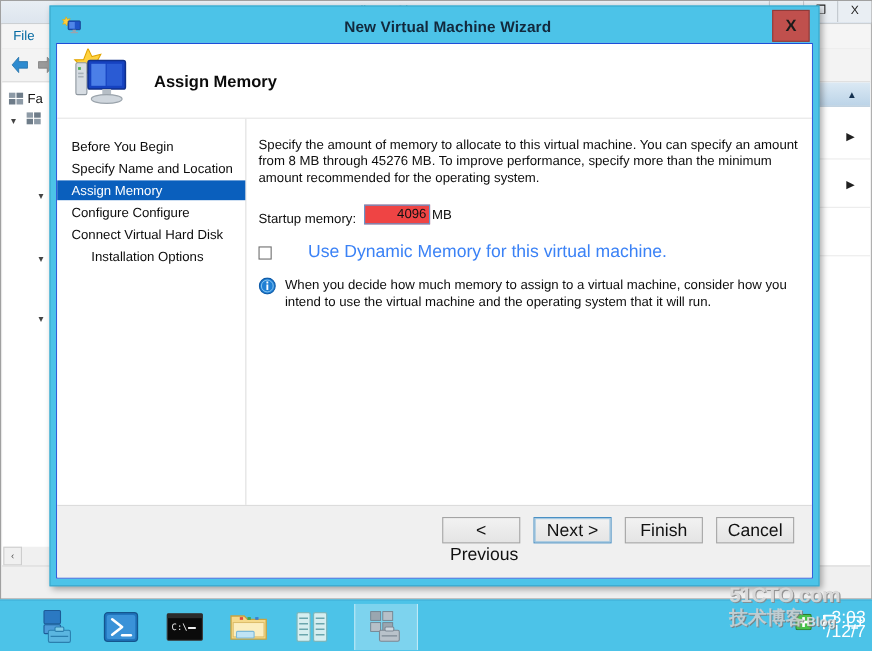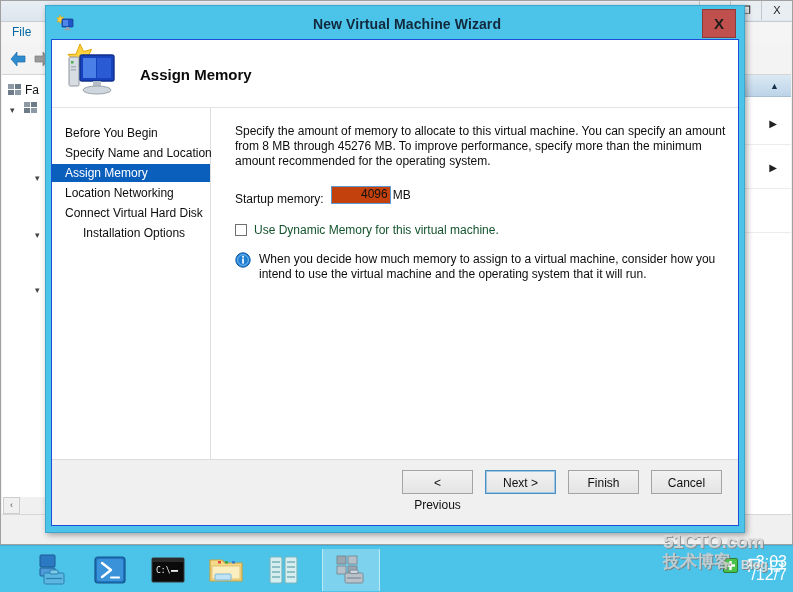--- a/index.html
+++ b/index.html
@@ -286,21 +286,21 @@
     position: absolute;
     left: 0; top: 68px;
     width: 100%;
     height: 351px;
     background: #ffffff;
   }
 
   .nav-list {
     position: absolute;
     left: 0; top: 0;
-    width: 159px;
+    width: 172px;
     height: 100%;
     border-right: 1px solid #dedede;
     box-sizing: border-box;
     padding-top: 16px;
   }
   .nav-item {
     position: relative;
     height: 18px;
     line-height: 18px;
     margin-bottom: 2px;
@@ -345,21 +345,21 @@
   .mem-input {
     width: 60px;
     height: 18px;
     border: 1px solid #5b9bd5;
     box-sizing: border-box;
     font-family: "Liberation Sans", sans-serif;
     font-size: 12px;
     color: #111;
     text-align: right;
     padding: 0 2px 1px 0;
-    background: #c2410c;
+    background: #ef4444;
     outline: none;
   }
   .field-unit {
     font-size: 12px;
     color: #0d0d0d;
     margin-left: 2px;
   }
   .cb-row {
     display: flex;
     align-items: flex-start;
@@ -369,23 +369,24 @@
     width: 12px; height: 12px;
     border: 1px solid #6f6f6f;
     background: #ffffff;
     box-sizing: border-box;
     margin-right: 7px;
     margin-top: 1px;
     flex: 0 0 auto;
     cursor: pointer;
   }
   .cb-label {
-    font-size: 12px;
-    color: #14532d;
+    font-size: 16px;
+    color: #3b82f6;
     line-height: 14px;
+    margin-left: 26px;
   }
   .note-row {
     display: flex;
     align-items: flex-start;
   }
   .note-icon {
     width: 16px; height: 16px;
     flex: 0 0 auto;
     margin-right: 8px;
     margin-top: 0px;
@@ -412,21 +413,21 @@
     display: flex;
     gap: 12px;
   }
   .btn {
     width: 71px;
     height: 24px;
     background: linear-gradient(to bottom, #f2f2f2, #e4e4e4);
     border: 1px solid #a4a4a4;
     box-sizing: border-box;
     font-family: "Liberation Sans", sans-serif;
-    font-size: 12px;
+    font-size: 16px;
     color: #111;
     cursor: pointer;
     line-height: 22px;
     text-align: center;
   }
   .btn.focused {
     border: 1px solid #4a90c4;
     outline: 1px solid #9fc6e0;
     outline-offset: -2px;
   }
@@ -616,21 +617,21 @@
         </div>
         <div class="hdr-title">Assign Memory</div>
       </div>
 
       <div class="dlg-main">
 
         <div class="nav-list">
           <div class="nav-item">Before You Begin</div>
           <div class="nav-item">Specify Name and Location</div>
           <div class="nav-item selected">Assign Memory</div>
-          <div class="nav-item">Location Networking</div>
+          <div class="nav-item">Configure Configure</div>
           <div class="nav-item">Connect Virtual Hard Disk</div>
           <div class="nav-item indent">Installation Options</div>
         </div>
 
         <div class="content">
 
           <p class="desc">Specify the amount of memory to allocate to this virtual machine. You can specify an amount from 8 MB through 45276 MB. To improve performance, specify more than the minimum amount recommended for the operating system.</p>
 
           <div class="field-row">
             <span class="field-label">Startup memory:</span>
@@ -762,19 +763,19 @@
     </div>
 
     <div class="tray-clock">
       <div>3:03</div>
       <div>/12/7</div>
     </div>
   </div>
 
   <div class="watermark">
     <div class="wm-top">51CTO.com</div>
-    <div style="display:flex; align-items:flex-end; gap:10px;">
+    <div style="display:flex; align-items:flex-end; gap:2px;">
       <span class="wm-bot">技术博客</span>
       <span class="wm-blog">Blog</span>
     </div>
   </div>
 
 </div>
 
 </body></html>

